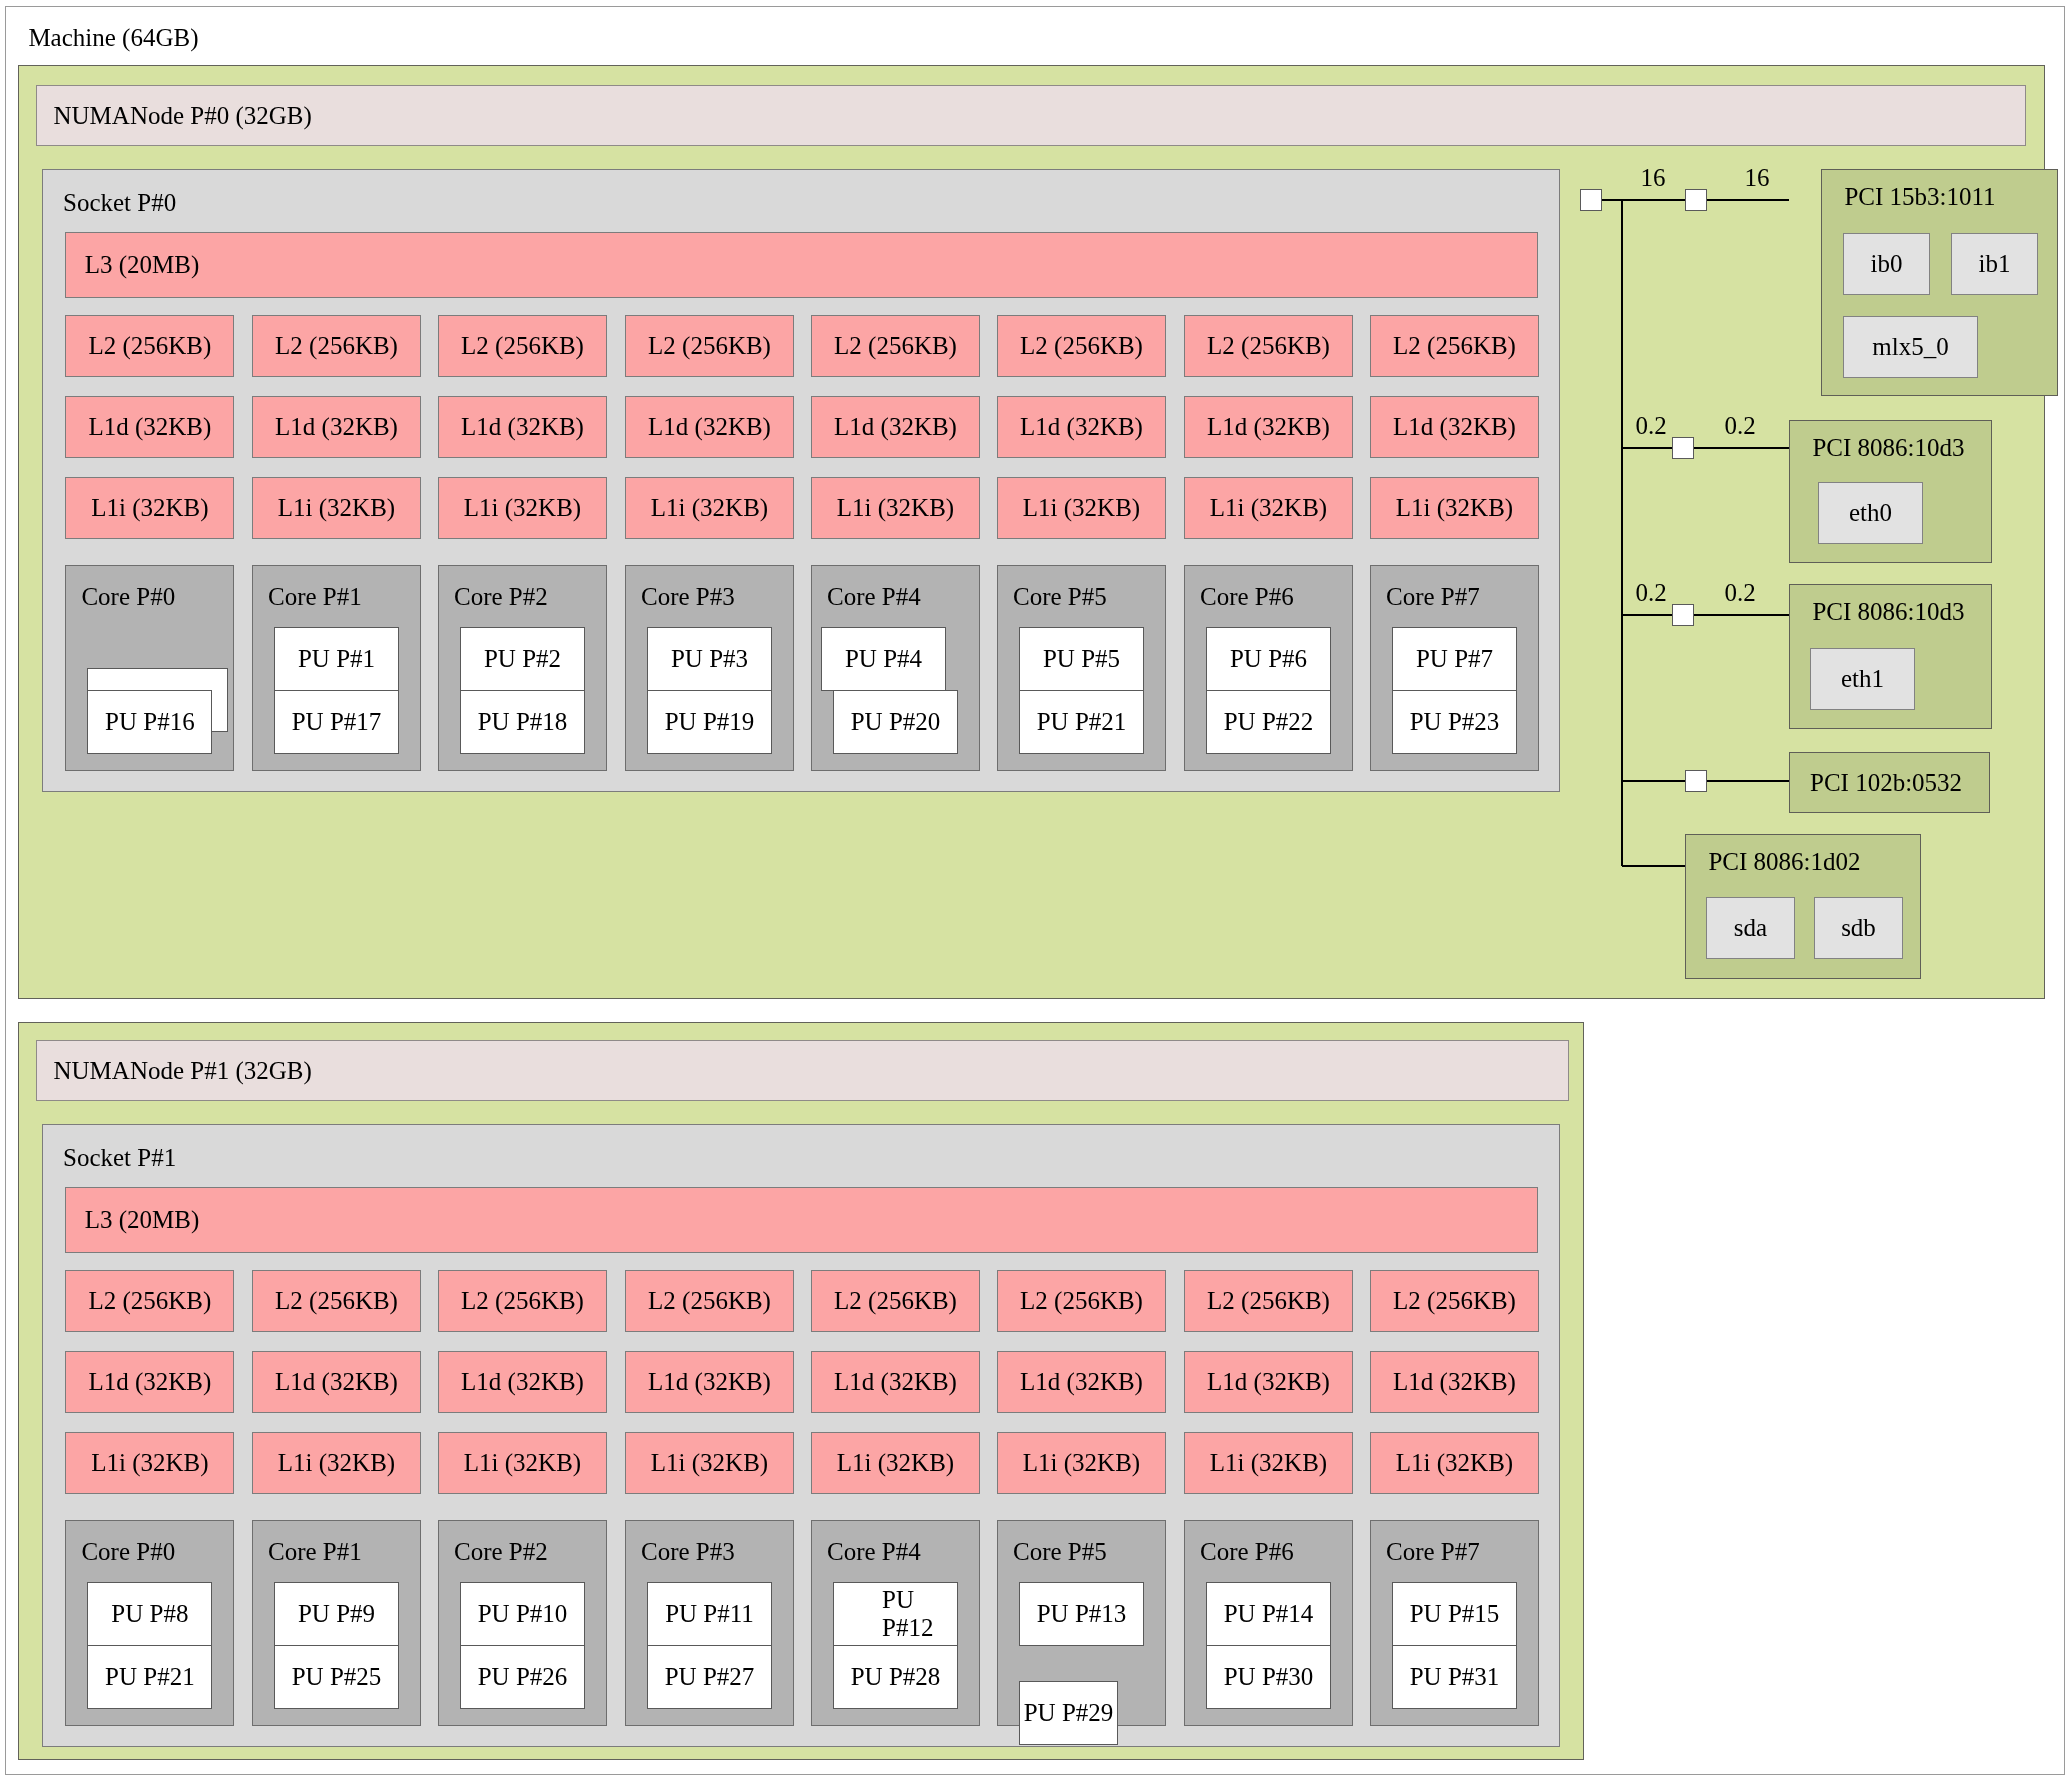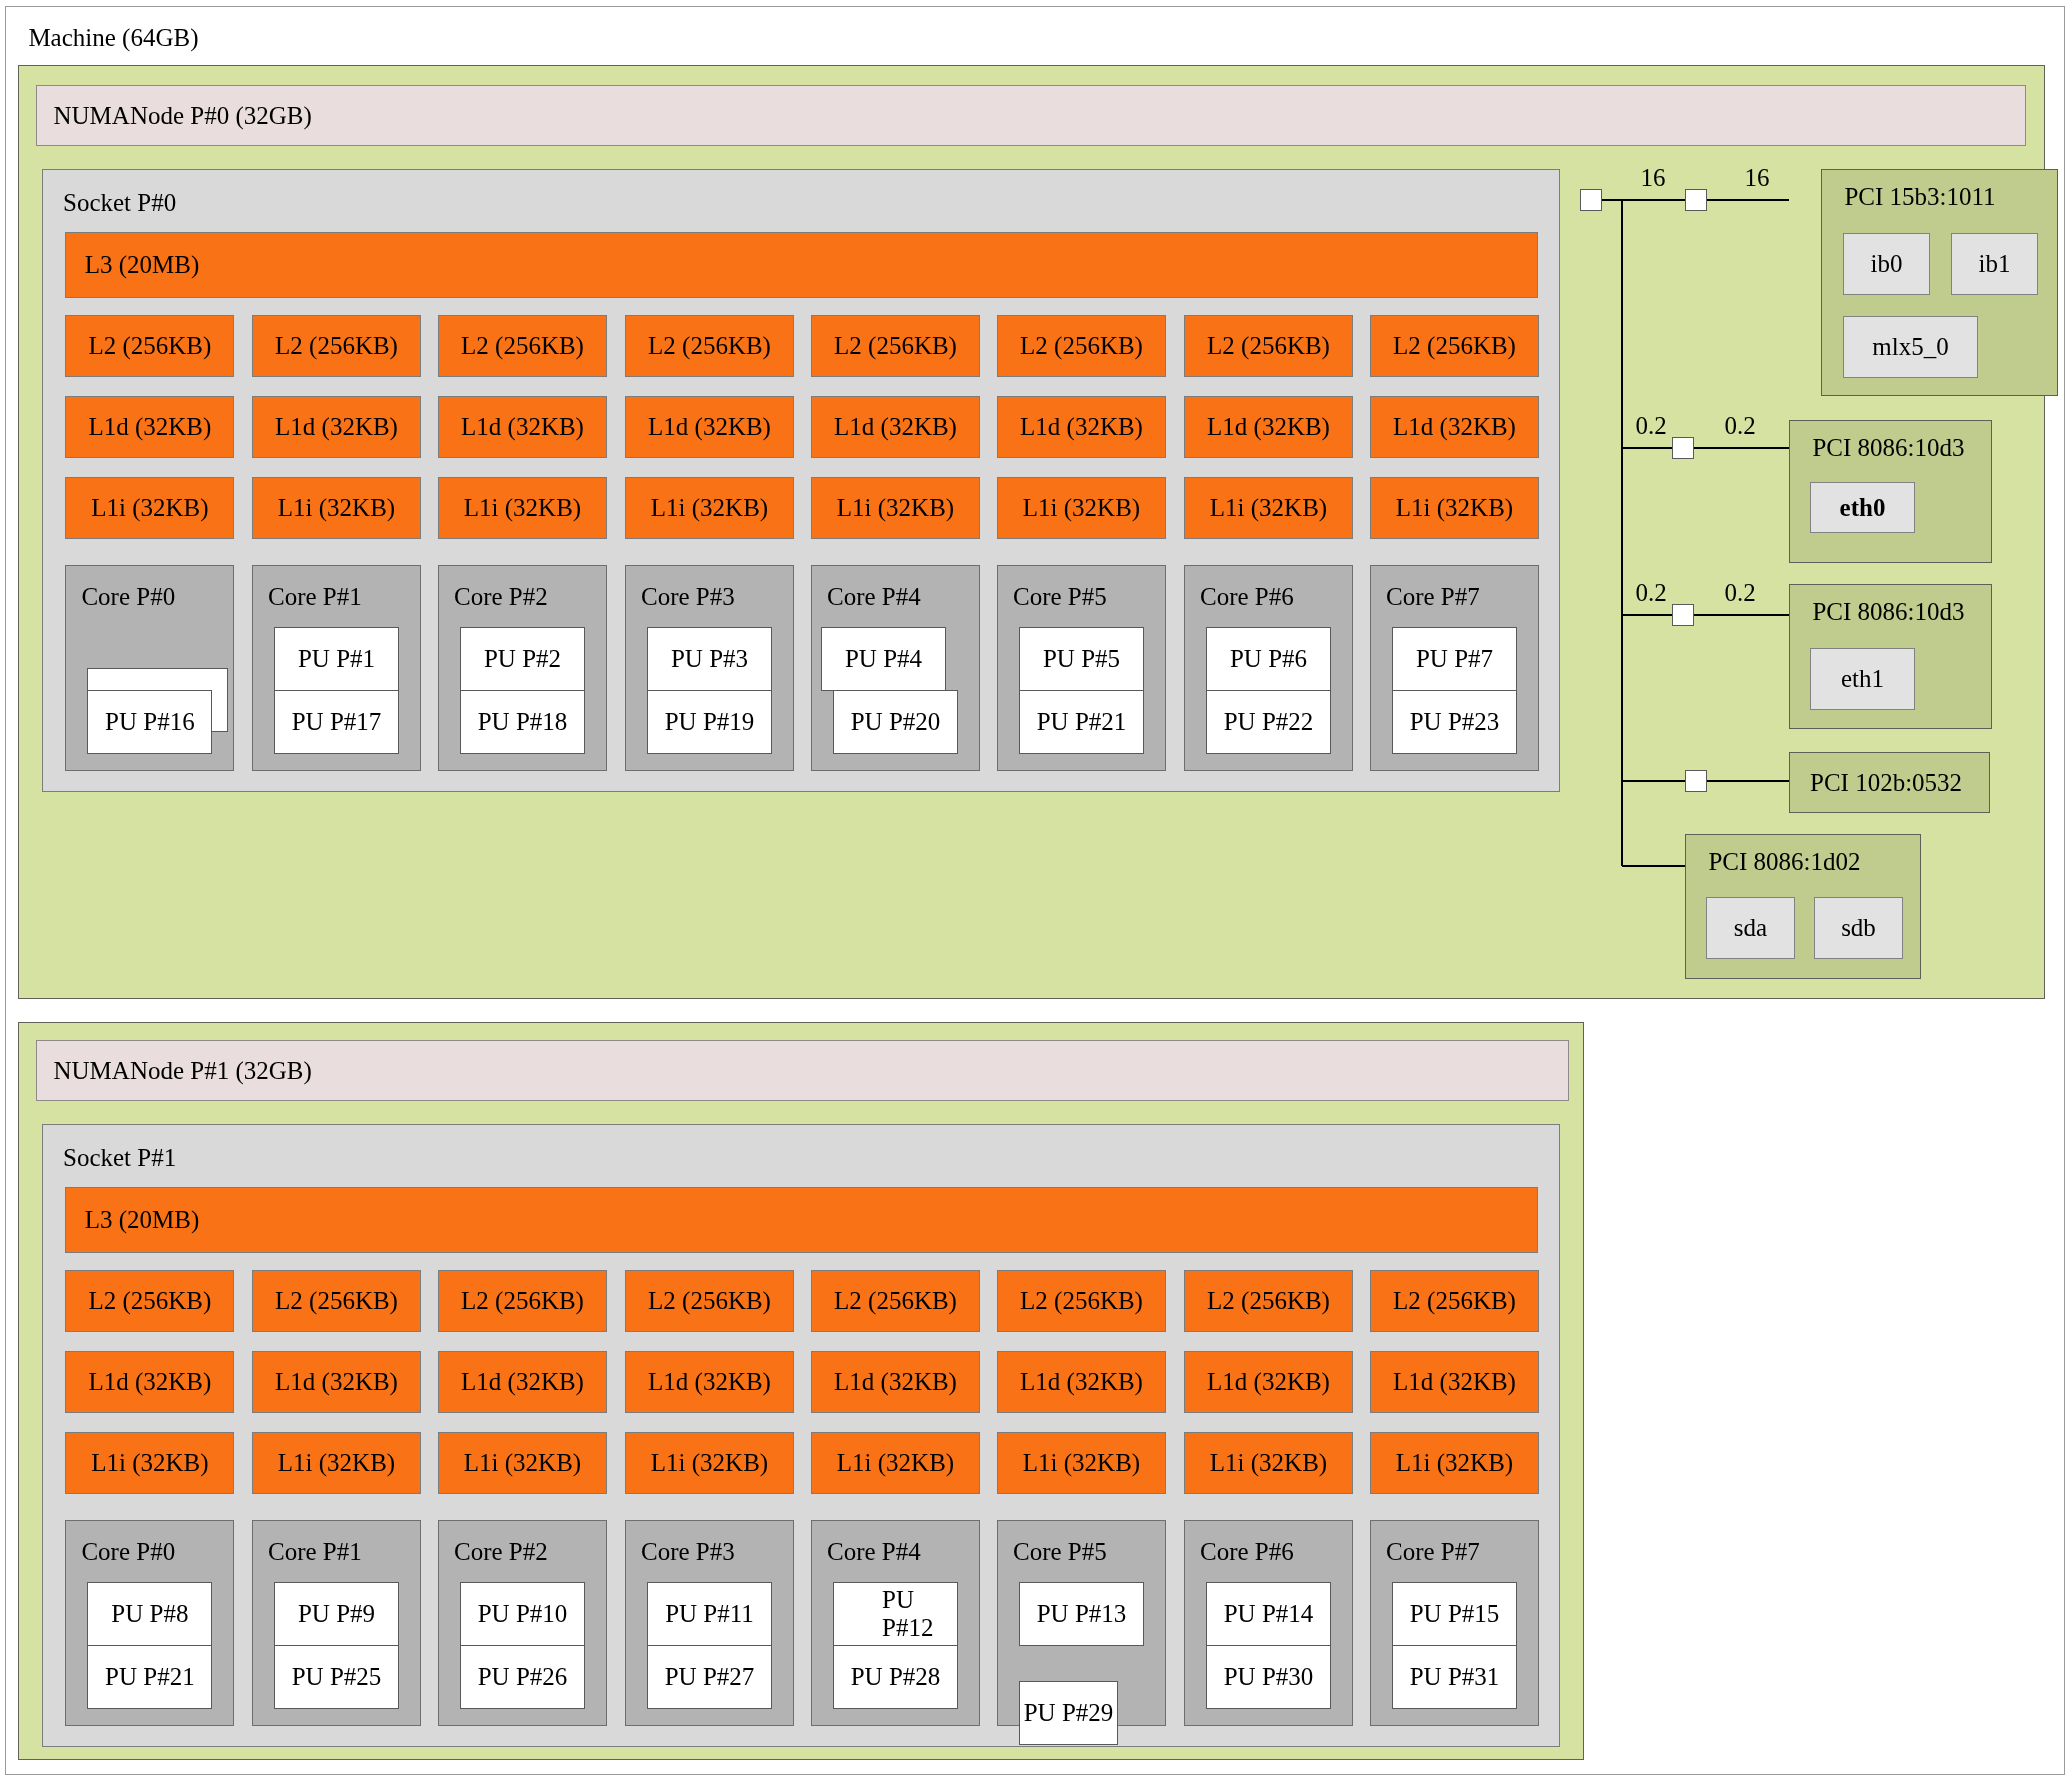--- a/index.html
+++ b/index.html
@@ -3,21 +3,21 @@
 <meta charset="utf-8">
 <style>
   html,body{margin:0;padding:0;background:#ffffff;}
   body{position:relative;width:2069px;height:1779px;font-family:"Liberation Serif","DejaVu Serif",serif;color:#000;}
   .abs{position:absolute;box-sizing:border-box;}
   #machine{left:5px;top:5.8px;width:2060px;height:1769px;border:1.7px solid #9a9a9a;background:#ffffff;}
   .lbl{position:absolute;white-space:nowrap;font-size:25px;line-height:30px;}
   .numa{background:#d6e2a2;border:1.7px solid #62625a;}
   .pinkhdr{background:#e9dedd;border:1.7px solid #8f8a88;display:flex;align-items:center;padding-left:16.6px;font-size:25px;}
   .socket{background:#d9d9d9;border:1.7px solid #7c7c7c;}
-  .cache{background:#f97316;border:1.7px solid #7c7c7c;display:flex;align-items:center;justify-content:center;font-size:25px;position:absolute;box-sizing:border-box;}
+  .cache{background:#fca5a5;border:1.7px solid #7c7c7c;display:flex;align-items:center;justify-content:center;font-size:25px;position:absolute;box-sizing:border-box;}
   .l3{justify-content:flex-start;padding-left:18.3px;}
   .core{position:absolute;box-sizing:border-box;background:#b3b3b3;border:1.7px solid #6e6e6e;text-decoration:underline;}
   .corelbl{position:absolute;left:15px;top:16.6px;font-size:25px;white-space:nowrap;}
   .pu{position:absolute;box-sizing:border-box;background:#ffffff;border:1.7px solid #595959;display:flex;align-items:center;justify-content:center;font-size:25px;}
   .pcibox{background:#bfcc8e;border:1.7px solid #5f5f57;}
   .pcilbl{position:absolute;left:22.4px;top:13.3px;font-size:25px;white-space:nowrap;}
   .chip{position:absolute;box-sizing:border-box;background:#e2e2e2;border:1.7px solid #828282;display:flex;align-items:center;justify-content:center;font-size:25px;}
   .line{position:absolute;background:#000;}
   .bridge{position:absolute;box-sizing:border-box;width:21.6px;height:21.6px;background:#ffffff;border:1.7px solid #5a5a5a;}
   .speed{position:absolute;width:58px;text-align:center;font-size:25px;line-height:28px;}
@@ -210,21 +210,21 @@
   <div class="chip" style="left:129px;top:63px;width:87px;height:62px;">
     <span>ib1</span>
   </div>
   <div class="chip" style="left:21px;top:146px;width:135px;height:62px;">
     <span>mlx5_0</span>
   </div>
 </div>
 
 <div class="abs pcibox" style="left:1789px;top:420px;width:203px;height:143px;">
   <div class="pcilbl">PCI 8086:10d3</div>
-  <div class="chip" style="left:20px;top:61px;width:105px;height:51px;font-weight:bold;">
+  <div class="chip" style="left:28px;top:61px;width:105px;height:62px;">
     <span>eth0</span>
   </div>
 </div>
 
 <div class="abs pcibox" style="left:1789px;top:584px;width:203px;height:145px;">
   <div class="pcilbl">PCI 8086:10d3</div>
   <div class="chip" style="left:20px;top:63px;width:105px;height:62px;">
     <span>eth1</span>
   </div>
 </div>

